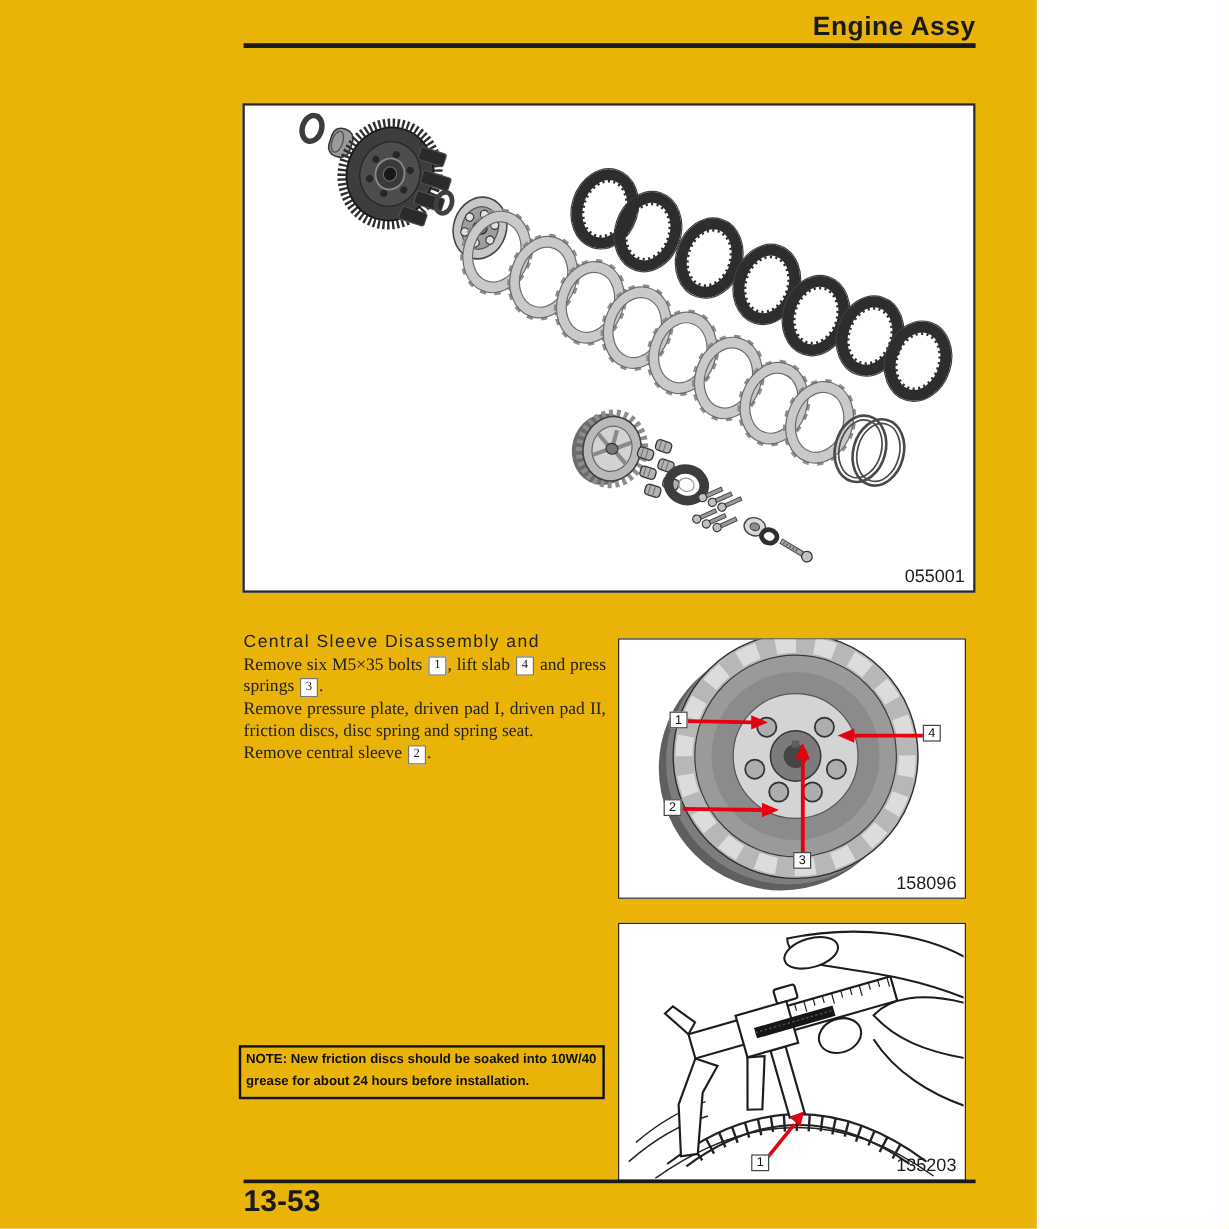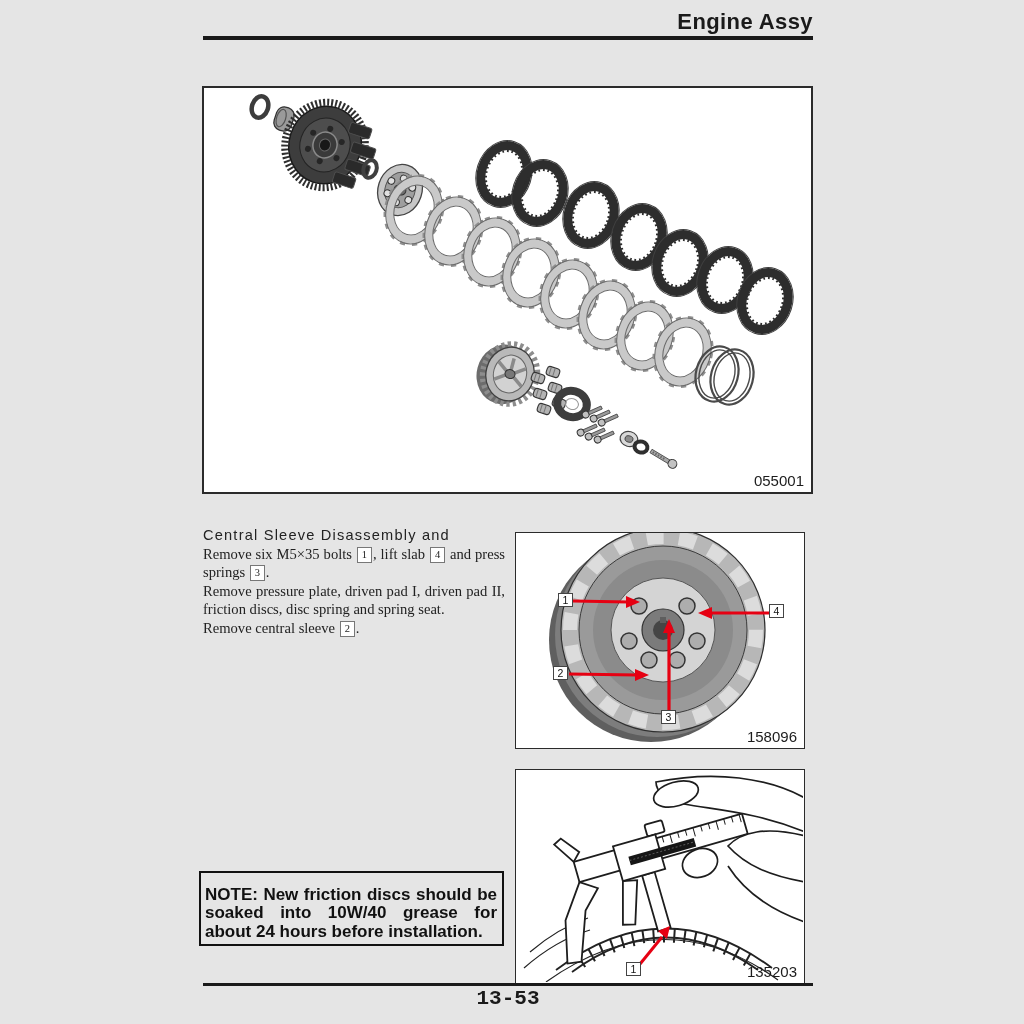--- a/index.html
+++ b/index.html
@@ -1,16 +1,16 @@
 <!DOCTYPE html>
 <html><head>
 <meta charset="utf-8">
 <style>
   html,body { margin:0; padding:0; background:#fff; }
-  .page { position:relative; width:1024px; height:1024px; background:#e5e5e5;
+  .page { position:relative; width:864px; height:1024px; background:#eab308;
           font-family:"Liberation Sans", sans-serif; color:#1a1a1a; overflow:hidden; }
 
   .hdr-title { position:absolute; top:9px; left:203px; width:610px; text-align:right;
                font-size:22px; font-weight:bold; letter-spacing:0.4px; }
   .hdr-rule  { position:absolute; top:36px; left:203px; width:610px; height:4px; background:#1a1a1a; }
   .sec-title { position:absolute; top:50px; left:203px; font-size:15.5px; font-weight:bold;margin-top:45px; }
 
   .figbox { position:absolute; background:#fff; border:2px solid #2b2b2b; box-sizing:border-box;margin-top:12px; }
   .fig1 { left:202px; top:74px;  width:611px; height:408px; }
   .fig2 { left:515px; top:520px; width:290px; height:217px; border-width:1.5px; }
@@ -24,29 +24,29 @@
   .h-line1 { font-weight:normal; letter-spacing:1.2px; white-space:nowrap; }
   .h-line2 { font-weight:bold; }
   .h-bold  { font-weight:bold; }
   .textcol p { margin:0;font-family:Liberation Serif, serif; }
 
   .chip { display:inline-block; width:13px; height:14px; line-height:13px; border:1px solid #777;
           font-size:10.5px; text-align:center; vertical-align:1px; background:#fff; margin:0 1px;
           font-weight:normal; color:#222; }
 
   .notebox { position:absolute; left:199px; top:871px; width:305px; border:2px solid #111;
-             box-sizing:border-box; padding:13px 5px 3px 4px; font-size:17px; font-weight:bold;
+             box-sizing:border-box; padding:1px 5px 3px 4px; font-size:11px; font-weight:bold;
              line-height:18.4px; text-align:justify; color:#111; }
 
   .callout { position:absolute; width:15px; height:14px; border:1.2px solid #444; background:#fff;
              font-size:10.5px; line-height:13px; text-align:center; color:#111; box-sizing:border-box; }
 
   .ftr-rule { position:absolute; left:203px; top:983px; width:610px; height:3px; background:#1a1a1a; }
-  .ftr-page { position:absolute; left:203px; top:987px; width:610px; text-align:center;
-              font-size:21px; font-weight:bold;font-family:Liberation Mono, monospace; }
+  .ftr-page { position:absolute; left:203px; top:987px; width:610px; text-align:left;
+              font-size:25px; font-weight:bold; }
 </style>
 </head>
 <body>
 
 <div class="page">
 
   <div class="hdr-title">Engine Assy</div>
   <div class="hdr-rule"></div>
   <div class="sec-title">13.5.12 Clutch Assy</div>
 

